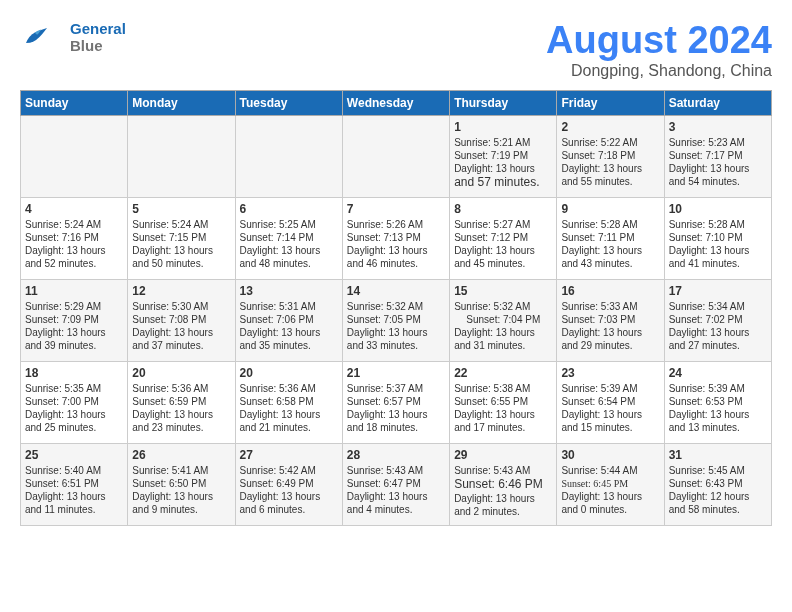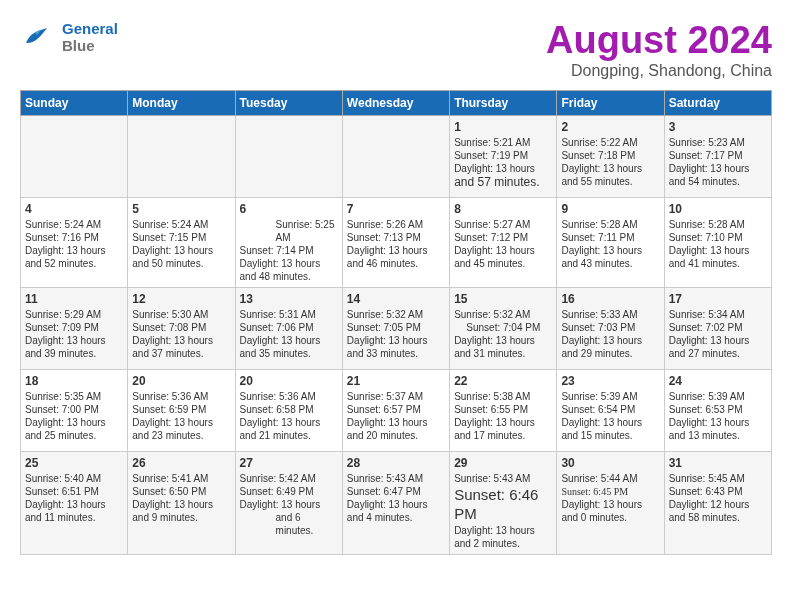--- a/index.html
+++ b/index.html
@@ -12,33 +12,33 @@
     }
     .header-area {
       display: flex;
       justify-content: space-between;
       align-items: flex-start;
       margin-bottom: 10px;
     }
     .logo {
       display: flex;
       align-items: center;
-      gap: 12px;
+      gap: 20px;
     }
     .logo-bird {
       width: 30px;
       height: 30px;
     }
     .title-area {
       text-align: right;
     }
     .main-title {
       font-size: 38px;
       font-weight: bold;
-      color: #a21caf;
+      color: #3b82f6;
       line-height: 1.1;
     }
     .subtitle {
       font-size: 16px;
       color: #555;
     }
     table {
       width: 100%;
       border-collapse: collapse;
       table-layout: fixed;
@@ -147,21 +147,21 @@
         </td>
         <td>
           <span class="day-number">5</span>
           <div style="font-size: 10px; line-height: 1.3;">Sunrise: 5:24 AM</div>
           <div style="font-size: 10px; line-height: 1.3;">Sunset: 7:15 PM</div>
           <div style="font-size: 10px; line-height: 1.3;">Daylight: 13 hours</div>
           <div style="font-size: 10px; line-height: 1.3;">and 50 minutes.</div>
         </td>
         <td>
           <span class="day-number">6</span>
-          <div style="font-size: 10px; line-height: 1.3; margin-left: 36px;">Sunrise: 5:25 AM</div>
+          <div style="font-size: 10px; line-height: 1.3;">Sunrise: 5:25 AM</div>
           <div style="font-size: 10px; line-height: 1.3;">Sunset: 7:14 PM</div>
           <div style="font-size: 10px; line-height: 1.3;">Daylight: 13 hours</div>
           <div style="font-size: 10px; line-height: 1.3;">and 48 minutes.</div>
         </td>
         <td>
           <span class="day-number">7</span>
           <div style="font-size: 10px; line-height: 1.3;">Sunrise: 5:26 AM</div>
           <div style="font-size: 10px; line-height: 1.3;">Sunset: 7:13 PM</div>
           <div style="font-size: 10px; line-height: 1.3;">Daylight: 13 hours</div>
           <div style="font-size: 10px; line-height: 1.3;">and 46 minutes.</div>
@@ -259,21 +259,21 @@
           <div style="font-size: 10px; line-height: 1.3;">Sunrise: 5:36 AM</div>
           <div style="font-size: 10px; line-height: 1.3;">Sunset: 6:58 PM</div>
           <div style="font-size: 10px; line-height: 1.3;">Daylight: 13 hours</div>
           <div style="font-size: 10px; line-height: 1.3;">and 21 minutes.</div>
         </td>
         <td>
           <span class="day-number">21</span>
           <div style="font-size: 10px; line-height: 1.3;">Sunrise: 5:37 AM</div>
           <div style="font-size: 10px; line-height: 1.3;">Sunset: 6:57 PM</div>
           <div style="font-size: 10px; line-height: 1.3;">Daylight: 13 hours</div>
-          <div style="font-size: 10px; line-height: 1.3;">and 20 minutes.</div>
+          <div style="font-size: 10px; line-height: 1.3;">and 18 minutes.</div>
         </td>
         <td>
           <span class="day-number">22</span>
           <div style="font-size: 10px; line-height: 1.3;">Sunrise: 5:38 AM</div>
           <div style="font-size: 10px; line-height: 1.3;">Sunset: 6:55 PM</div>
           <div style="font-size: 10px; line-height: 1.3;">Daylight: 13 hours</div>
           <div style="font-size: 10px; line-height: 1.3;">and 17 minutes.</div>
         </td>
         <td>
           <span class="day-number">23</span>
@@ -303,33 +303,33 @@
           <div style="font-size: 10px; line-height: 1.3;">Sunrise: 5:41 AM</div>
           <div style="font-size: 10px; line-height: 1.3;">Sunset: 6:50 PM</div>
           <div style="font-size: 10px; line-height: 1.3;">Daylight: 13 hours</div>
           <div style="font-size: 10px; line-height: 1.3;">and 9 minutes.</div>
         </td>
         <td>
           <span class="day-number">27</span>
           <div style="font-size: 10px; line-height: 1.3;">Sunrise: 5:42 AM</div>
           <div style="font-size: 10px; line-height: 1.3;">Sunset: 6:49 PM</div>
           <div style="font-size: 10px; line-height: 1.3;">Daylight: 13 hours</div>
-          <div style="font-size: 10px; line-height: 1.3; margin-left: 36px;">and 6 minutes.</div>
+          <div style="font-size: 10px; line-height: 1.3;">and 6 minutes.</div>
         </td>
         <td>
           <span class="day-number">28</span>
           <div style="font-size: 10px; line-height: 1.3;">Sunrise: 5:43 AM</div>
           <div style="font-size: 10px; line-height: 1.3;">Sunset: 6:47 PM</div>
           <div style="font-size: 10px; line-height: 1.3;">Daylight: 13 hours</div>
           <div style="font-size: 10px; line-height: 1.3;">and 4 minutes.</div>
         </td>
         <td>
           <span class="day-number">29</span>
           <div style="font-size: 10px; line-height: 1.3;">Sunrise: 5:43 AM</div>
-          <div style="font-size: 15px; line-height: 1.3;">Sunset: 6:46 PM</div>
+          <div style="font-size: 12px; line-height: 1.3;">Sunset: 6:46 PM</div>
           <div style="font-size: 10px; line-height: 1.3;">Daylight: 13 hours</div>
           <div style="font-size: 10px; line-height: 1.3;">and 2 minutes.</div>
         </td>
         <td>
           <span class="day-number">30</span>
           <div style="font-size: 10px; line-height: 1.3;">Sunrise: 5:44 AM</div>
           <div style="font-size: 10px; line-height: 1.3; font-family: Liberation Serif, serif;">Sunset: 6:45 PM</div>
           <div style="font-size: 10px; line-height: 1.3;">Daylight: 13 hours</div>
           <div style="font-size: 10px; line-height: 1.3;">and 0 minutes.</div>
         </td>

